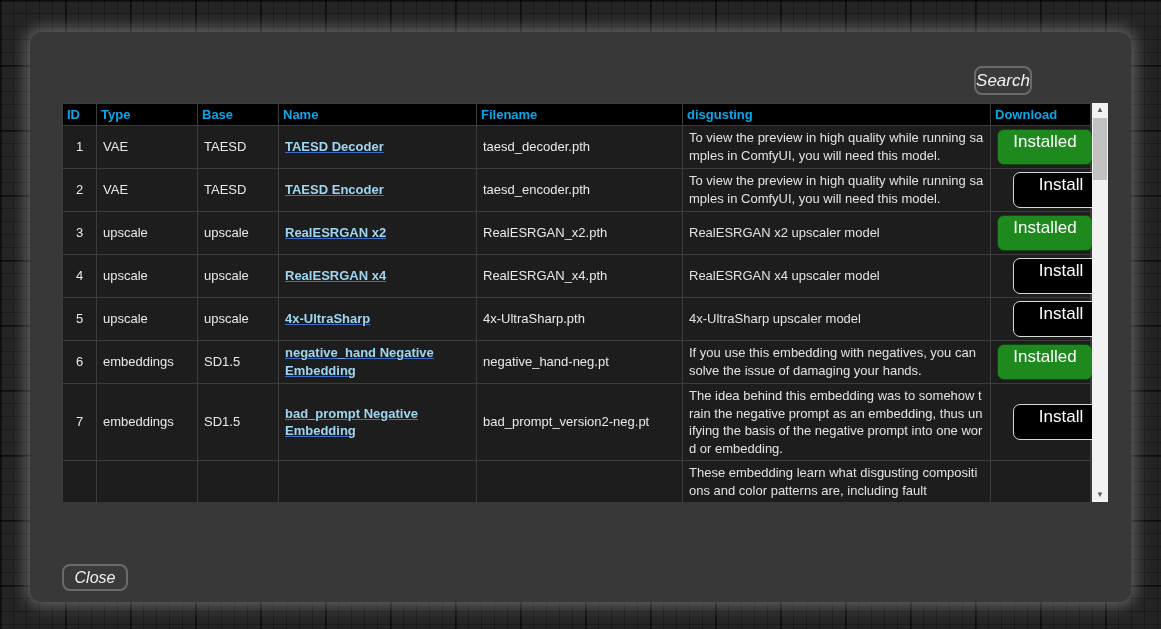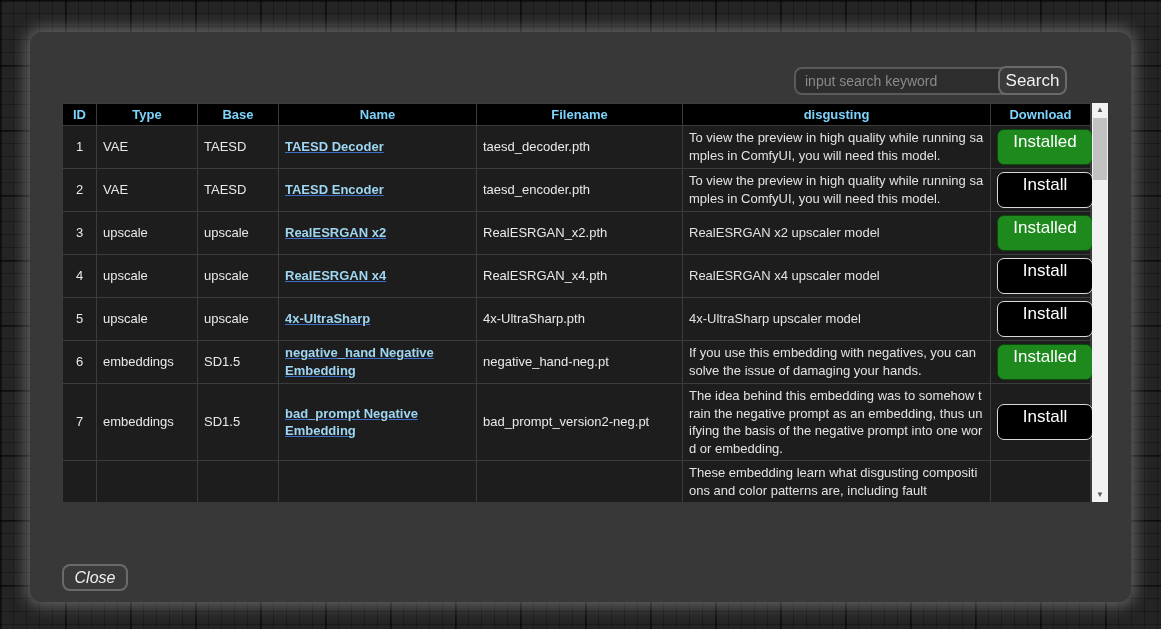--- a/index.html
+++ b/index.html
@@ -35,49 +35,49 @@
     background:#2d2d2d; border:2px solid #5a5a5a; border-radius:8px;
     color:#ddd; font-size:14px; padding:0 9px; outline:none;
     font-family:"Liberation Sans", sans-serif;
   }
   .search-input::placeholder { color:#8a8a8a; }
   .btn {
     background:#3a3a3a; border:2px solid #6a6a6a; border-radius:8px;
     color:#f0f0f0; font-size:17px; line-height:1; cursor:pointer;
     font-family:"Liberation Sans", sans-serif;
   }
-  .search-btn { position:absolute; left:968px; top:34px; width:69px; height:29px; }
+  .search-btn { position:absolute; left:944px; top:34px; width:58px; height:29px;font-style:italic; }
   .close-btn  { position:absolute; left:32px;  top:532px; width:66px; height:27px; font-size:16px;font-style:italic; }
   
   .table-wrap {
     position:absolute; left:32px; top:71px; width:1046px; height:399px;
     overflow:hidden;
   }
   table { border-collapse:collapse; table-layout:fixed; width:1028px; }
   th {
-    background:#000; color:#7dd3fc; font-weight:bold; font-size:13px;
-    padding:3px 4px; border:1px solid #3c3c3c; text-align:center;
+    background:#000; color:#0ea5e9; font-weight:bold; font-size:13px;
+    padding:3px 4px; border:1px solid #3c3c3c; text-align:left;
   }
   td {
     background:#1d1d1d; color:#e9e9e9; font-size:13px; line-height:1.35;
     border:1px solid #3c3c3c; padding:3px 6px; vertical-align:middle;
   }
   td.c-id { text-align:center; }
   td.c-desc { word-break:break-all; color:#e2e2e2;margin-left:24px; }
   td.c-dl { text-align:center; }
   a.model-link {
     color:#9fd6f2; font-weight:bold; text-decoration:underline;
     text-decoration-color:#3d6dc8; cursor:pointer;
   }
   .btn-install, .btn-installed {
     display:inline-block; width:96px; height:36px; border-radius:7px;
     color:#fff; font-size:17px; line-height:23px; text-align:center; cursor:pointer;
     font-family:"Liberation Sans", sans-serif;
   }
-  .btn-install   { background:#000;    border:1px solid #d8d8d8; }
+  .btn-install   { background:#000;    border:1px solid #d8d8d8;margin-left:16px; }
   .btn-installed { background:#1e8a1e; border:1px solid #0c4a0c; }
   
   .scrollbar {
     position:absolute; right:0; top:0; width:16px; height:399px;
     background:#f2f2f2;
   }
   .sb-arrow {
     position:absolute; left:0; width:16px; height:14px; color:#5a5a5a;
     font-size:8px; text-align:center; line-height:14px; cursor:pointer;
     background:#f2f2f2;
@@ -88,21 +88,20 @@
     position:absolute; left:1px; top:15px; width:14px; height:62px;
     background:#c2c2c2; cursor:pointer;
   }
 </style>
 </head>
 <body>
 
 <div class="dialog">
 
 
-  <input class="search-input" type="text" placeholder="input search keyword" style="">
 
   <button class="btn search-btn">Search</button>
 
   <div class="table-wrap">
     <table>
       <colgroup>
           <col style="width: 34px;">
           <col style="width: 101px;">
           <col style="width: 81px;">
           <col style="width: 198px;">

